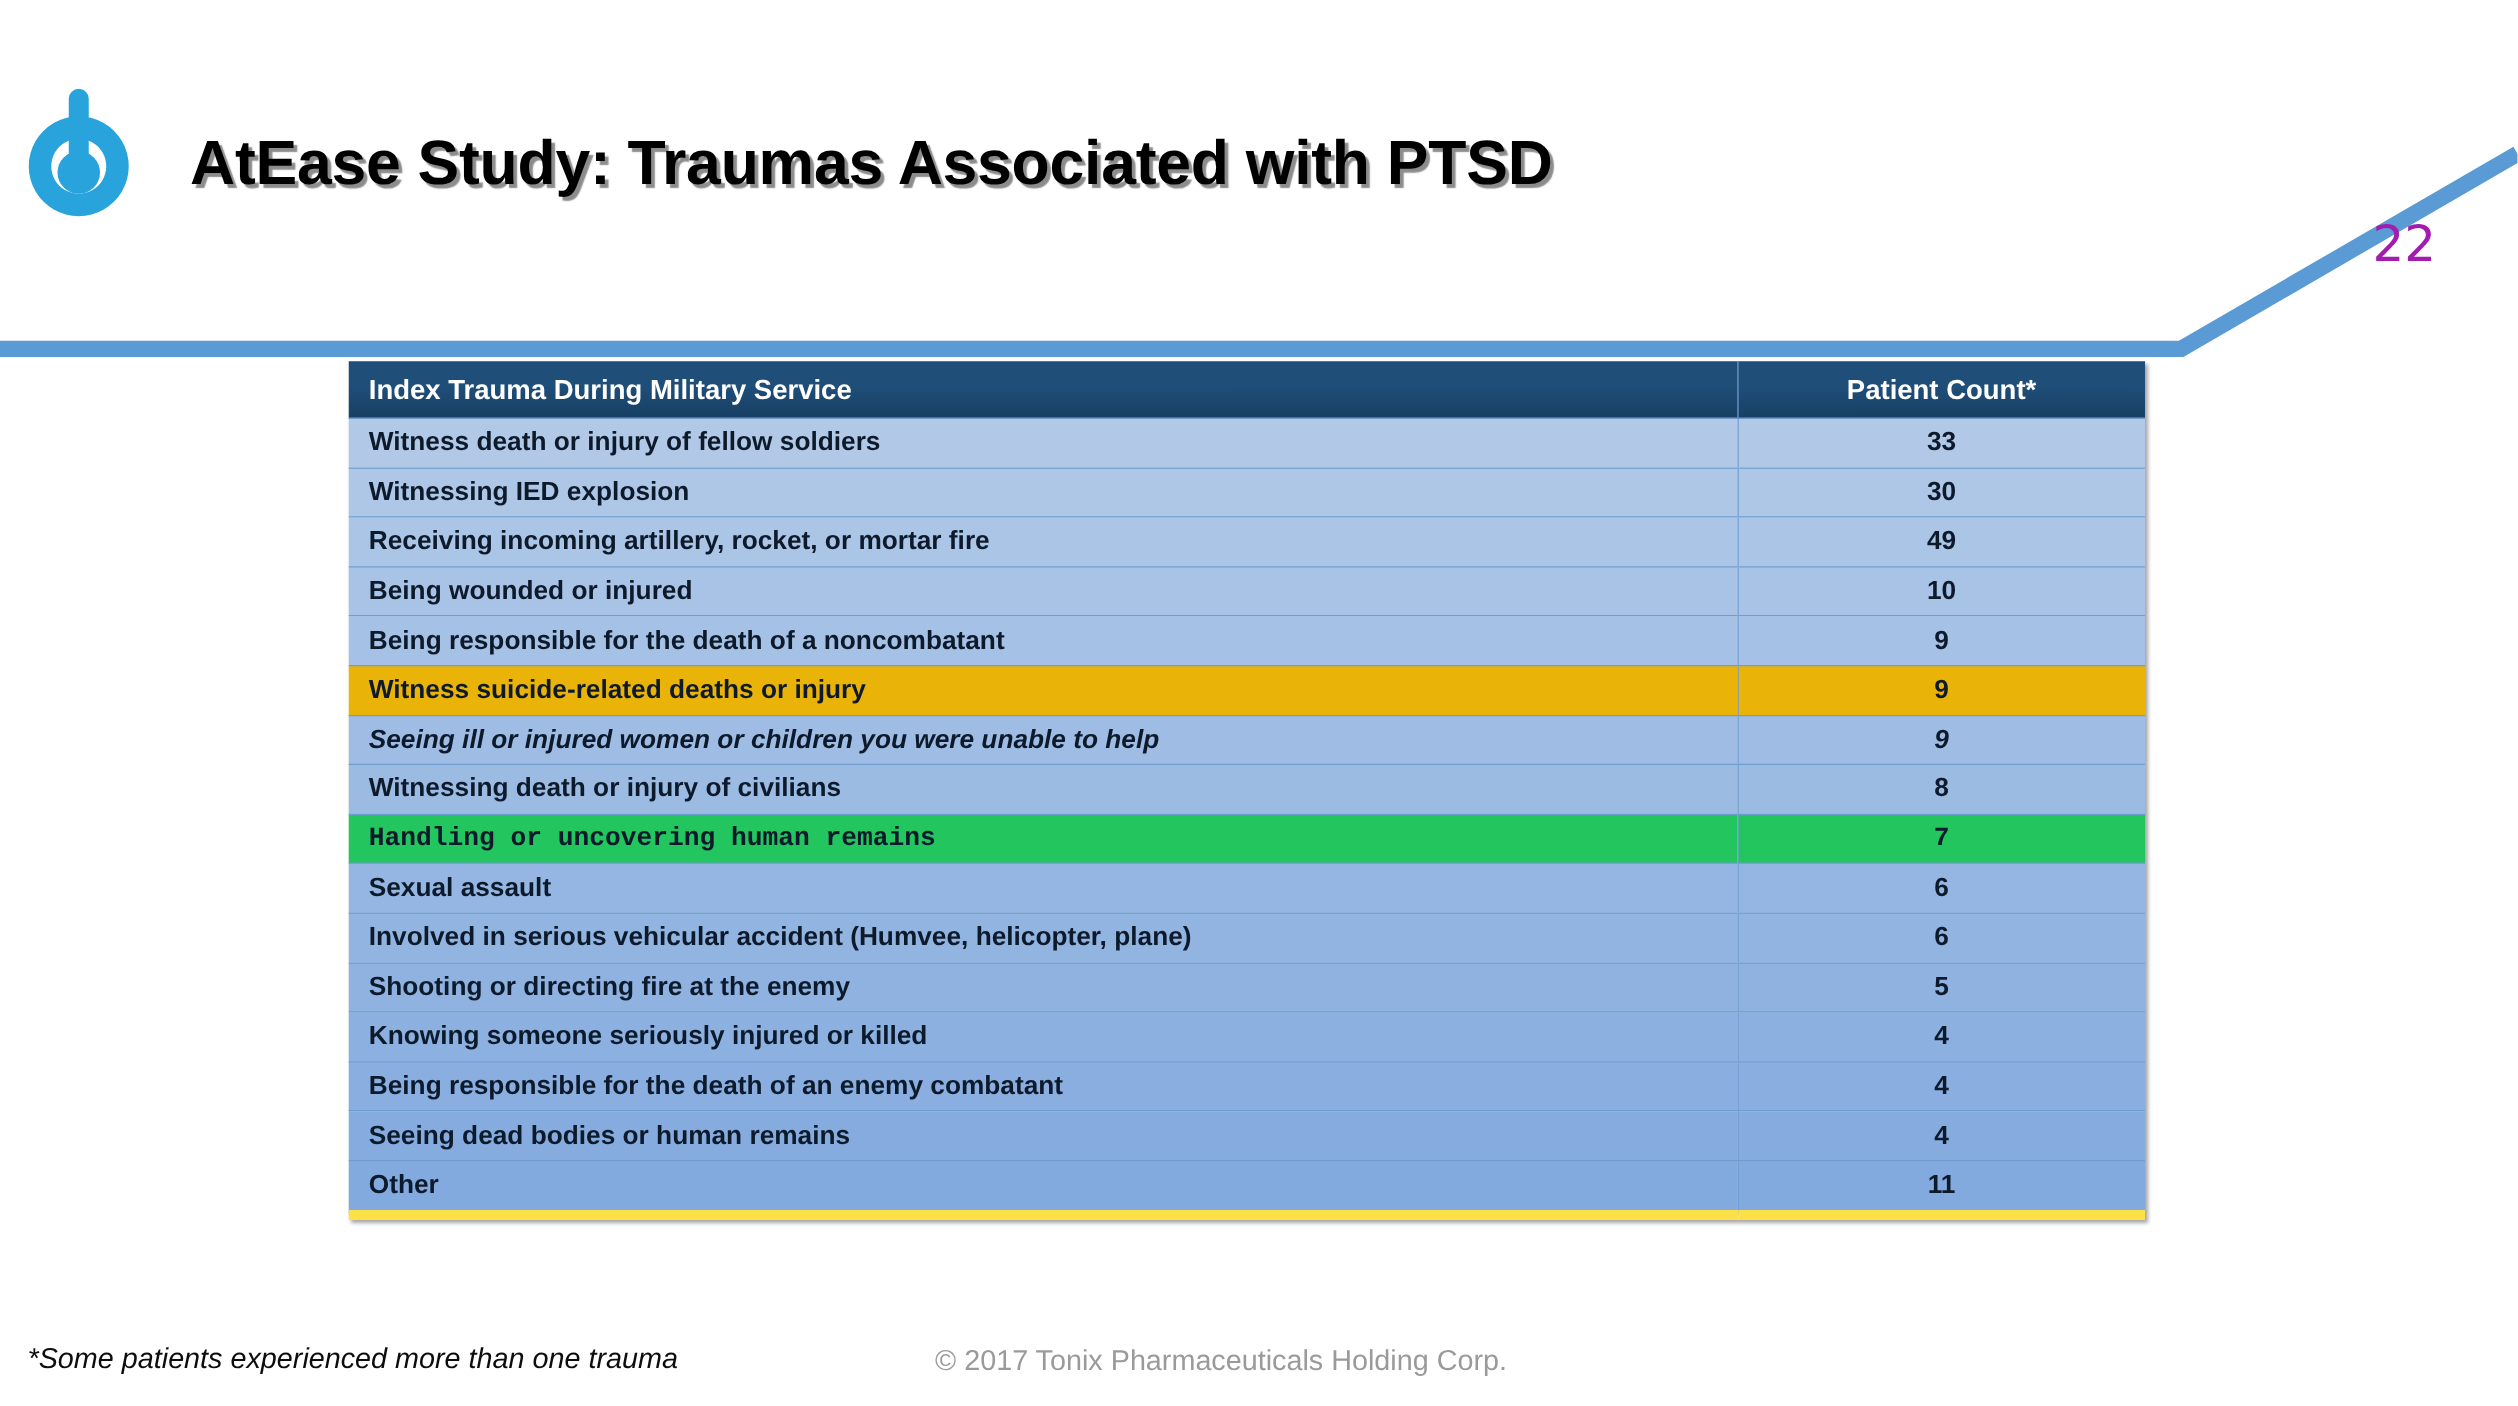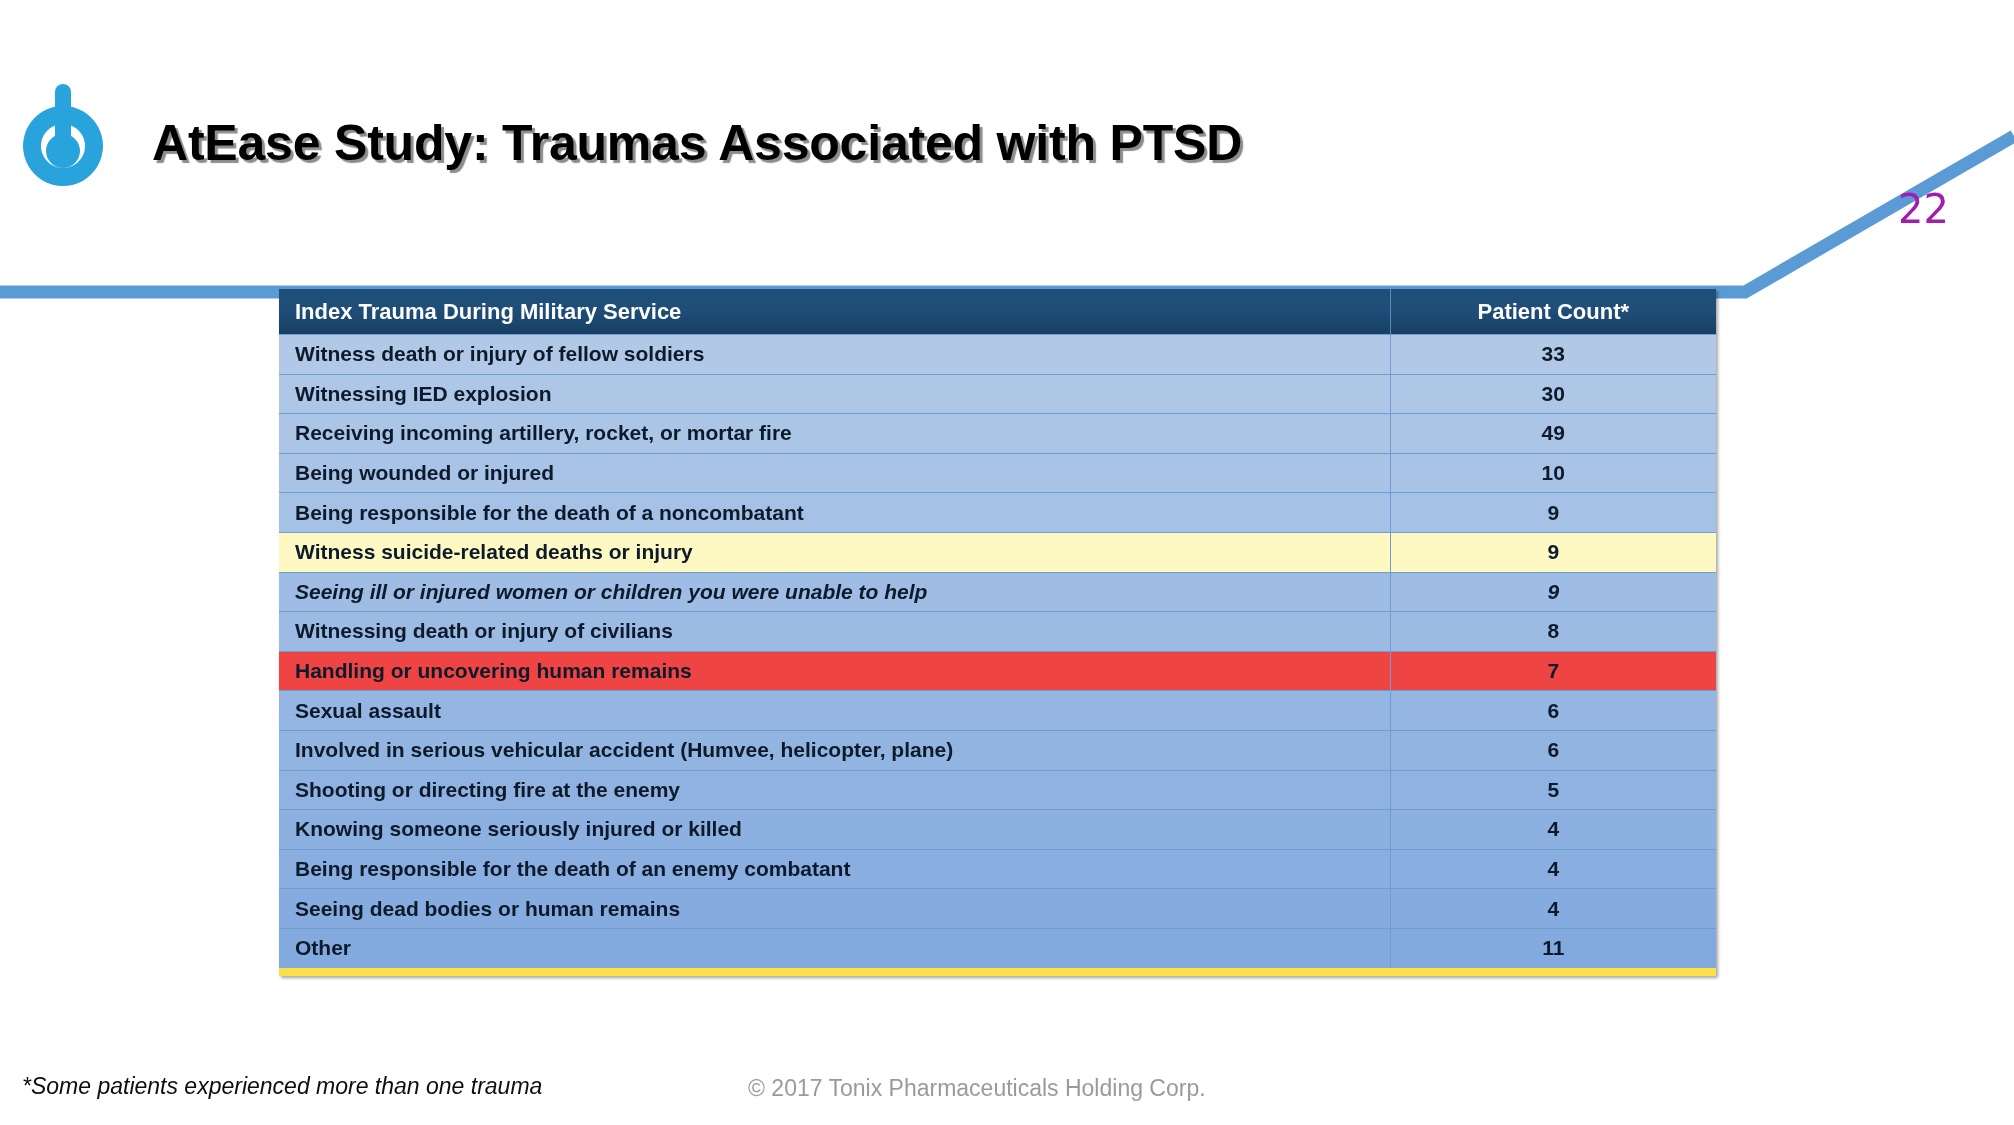--- a/index.html
+++ b/index.html
@@ -12,21 +12,21 @@
     height: 1125px;
     position: relative;
     overflow: hidden;
     font-family: "Liberation Sans", sans-serif;
     -webkit-font-smoothing: antialiased;
   }
 
   
   #slide-header {
     position: absolute;
-    left: 0; top: 16px;
+    left: 0; top: 3px;
     width: 1873px;
     height: 275px;
   }
 
   #brand-logo {
     position: absolute;
     left: 16px;
     top: 68px;
     width: 94px;
     height: 118px;
@@ -173,33 +173,33 @@
         <td class="count-cell">49</td>
       </tr>
       <tr style="background: rgb(168, 195, 230);">
         <td class="label-cell">Being wounded or injured</td>
         <td class="count-cell">10</td>
       </tr>
       <tr style="background: rgb(165, 193, 229);">
         <td class="label-cell">Being responsible for the death of a noncombatant</td>
         <td class="count-cell">9</td>
       </tr>
-      <tr style="background: #fef9c3;">
+      <tr style="background: #eab308;">
         <td class="label-cell">Witness suicide-related deaths or injury</td>
         <td class="count-cell">9</td>
       </tr>
       <tr style="background: rgb(159, 189, 228); font-style: italic;">
         <td class="label-cell">Seeing ill or injured women or children you were unable to help</td>
         <td class="count-cell">9</td>
       </tr>
       <tr style="background: rgb(156, 187, 227);">
         <td class="label-cell">Witnessing death or injury of civilians</td>
         <td class="count-cell">8</td>
       </tr>
-      <tr style="background: #ef4444;">
+      <tr style="background: #22c55e; font-family: Liberation Mono, monospace;">
         <td class="label-cell">Handling or uncovering human remains</td>
         <td class="count-cell">7</td>
       </tr>
       <tr style="background: rgb(149, 182, 226);">
         <td class="label-cell">Sexual assault</td>
         <td class="count-cell">6</td>
       </tr>
       <tr style="background: rgb(146, 180, 225);">
         <td class="label-cell">Involved in serious vehicular accident (Humvee, helicopter, plane)</td>
         <td class="count-cell">6</td>

